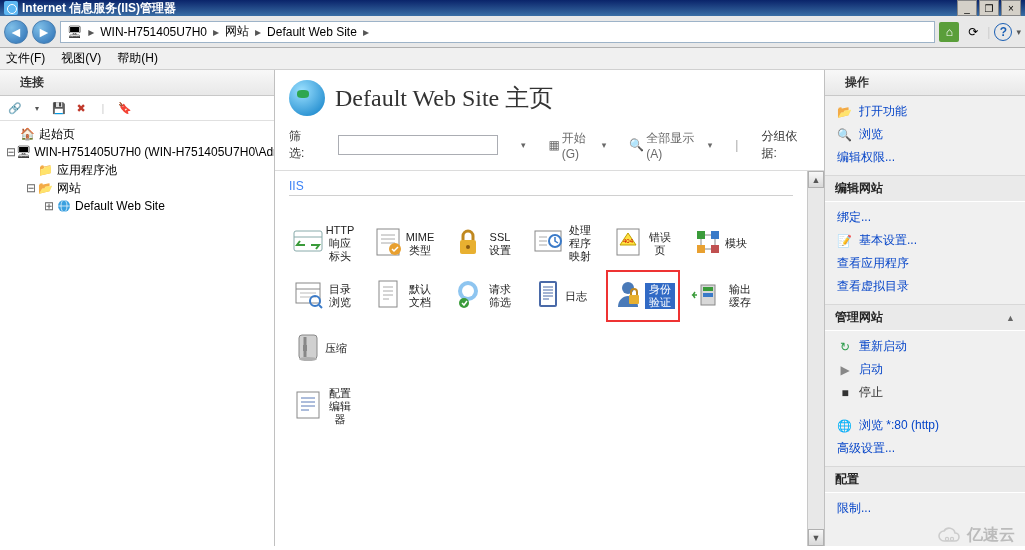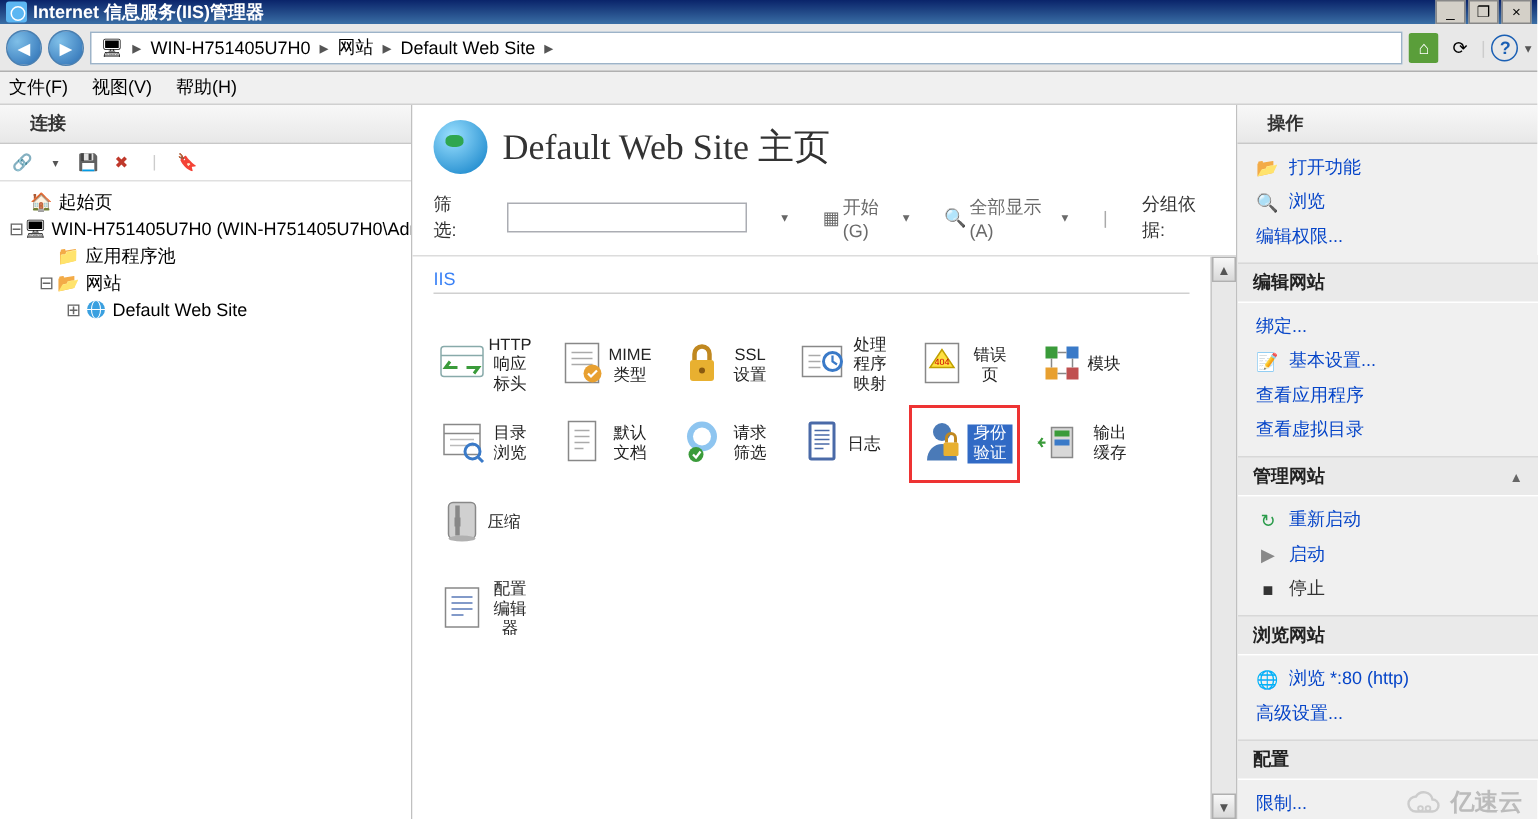--- a/index.html
+++ b/index.html
@@ -380,23 +380,20 @@
           </div>
         <div class="act-link">
             <span class="act-icon" style="color:#888">▶</span>
             <span>启动</span>
           </div>
         <div class="act-link" style="color:#333">
             <span class="act-icon" style="color:#333">■</span>
             <span>停止</span>
           </div>
       </div>
-      <div class="act-head">
-          <span>浏览网站</span>
-        </div>
       <div class="act-section">
         <div class="act-link">
             <span class="act-icon">🌐</span>
             <span>浏览 *:80 (http)</span>
           </div>
         <div class="act-link">
             <span>高级设置...</span>
           </div>
       </div>
       <div class="act-head">

